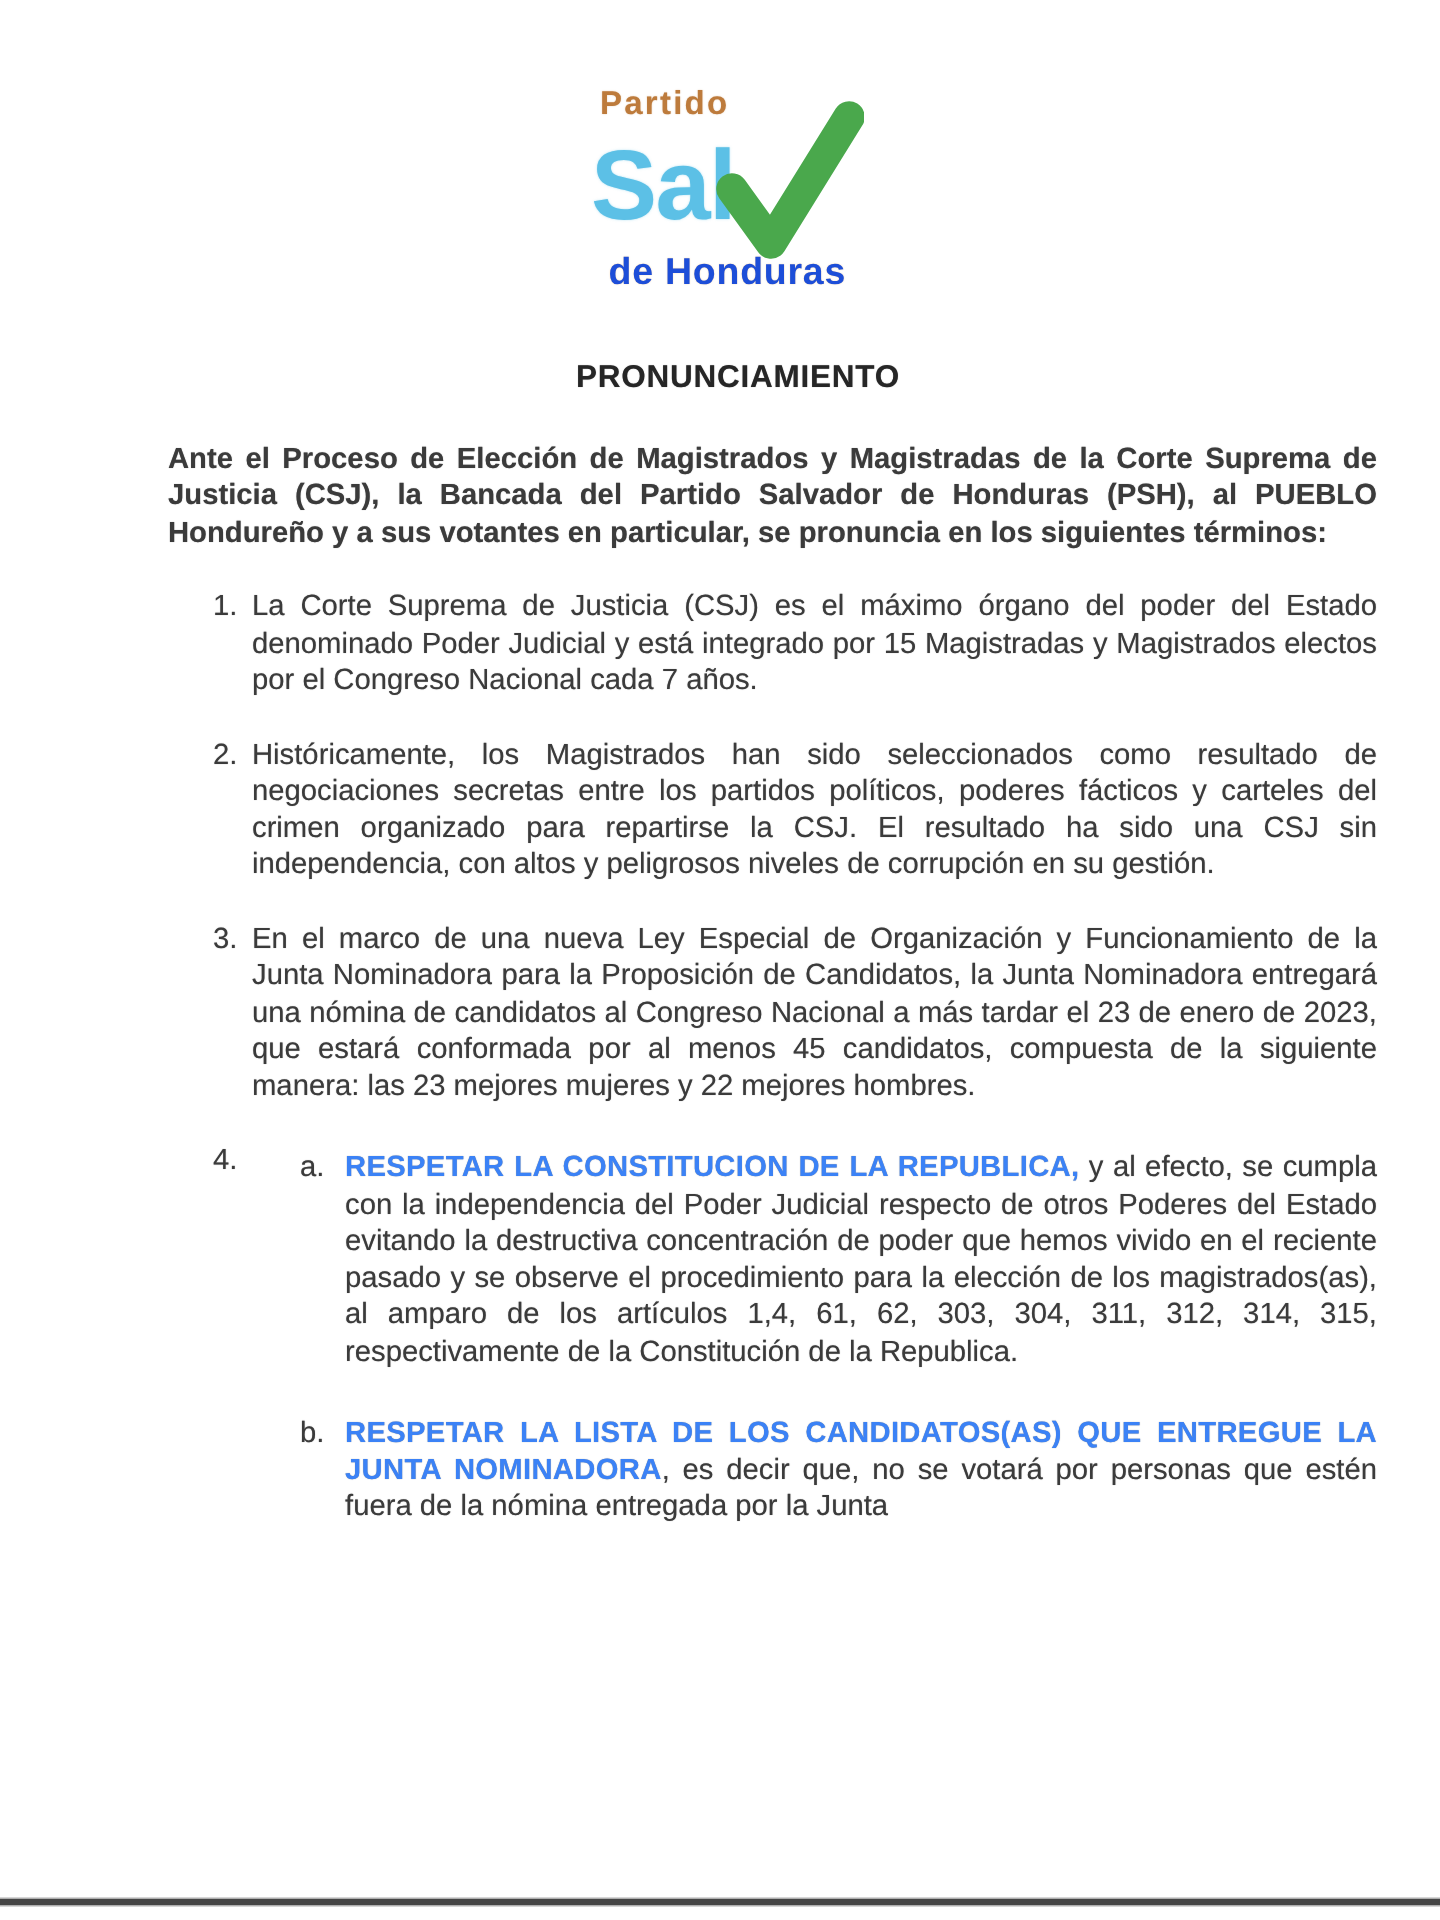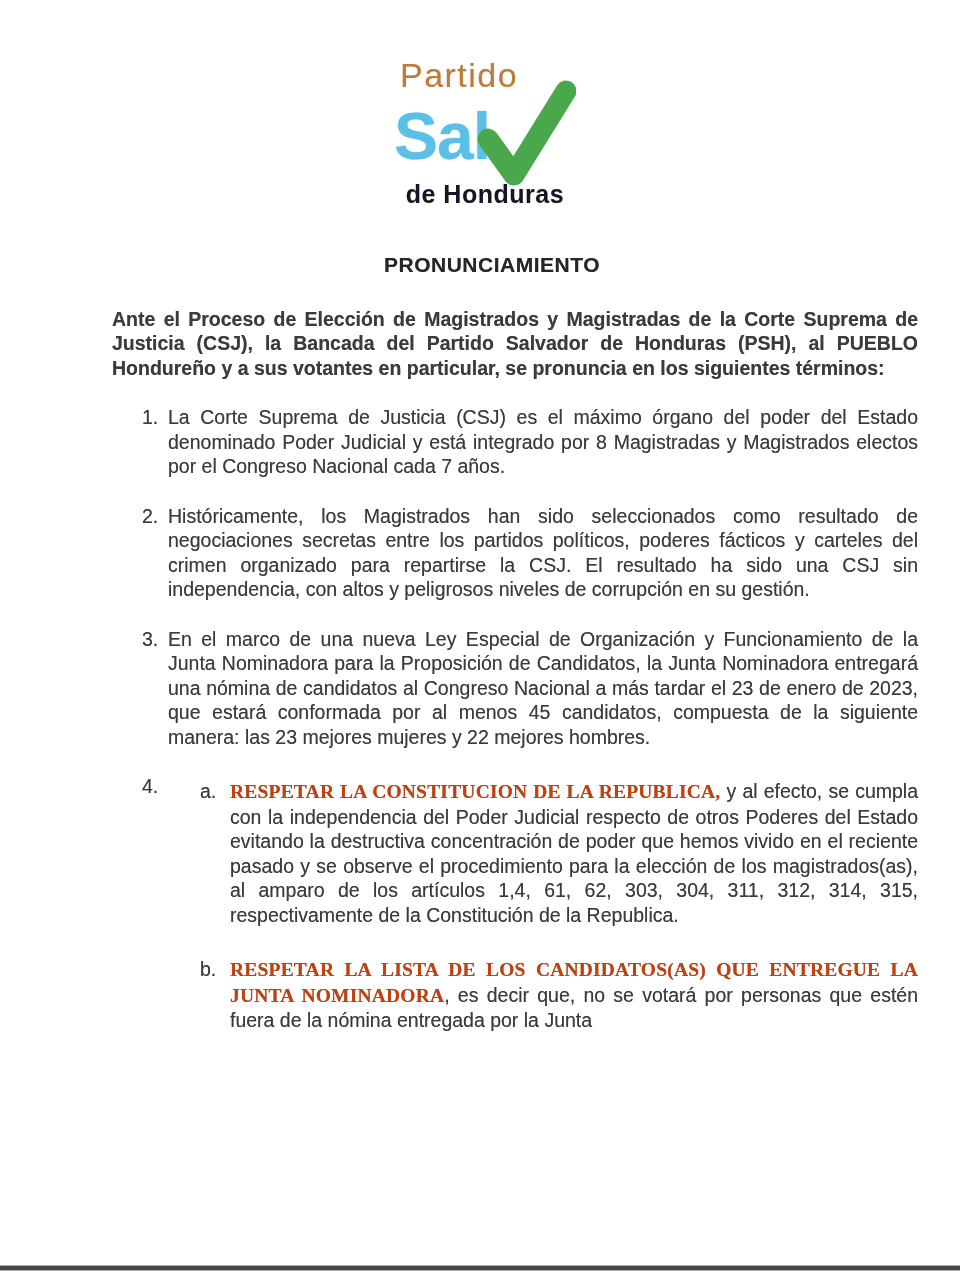--- a/index.html
+++ b/index.html
@@ -17,22 +17,22 @@
     overflow: hidden;
     color: #3b3b3b;
   }
   
   .logo {
     margin: 56px auto 0;
     width: max-content;
     position: relative;
   }
   .logo-partido {
-    font-size: 34px;
-    font-weight: normal;
+    font-size: 22px;
+    font-weight: bold;
     letter-spacing: 1.5px;
     margin: 0 0 -16px 6px;
     position: relative;
     z-index: 2;
     text-shadow: 0 0 1px rgba(189,123,60,0.45);
   }
   .logo-row {
     display: flex;
     align-items: center;
     font-size: 66px;
@@ -97,23 +97,22 @@
     margin-top: 30px;
     text-align: justify;
   }
   .sub > .marker {
     position: absolute;
     left: 88px;
     top: 0;
   }
   .bold-lead {
     font-weight: bold;
-    color: #c2410c;
+    color: #3b82f6;
     letter-spacing: 0.2px;
-    font-family: Liberation Serif, serif;
   }
   
   .scan-line {
     position: absolute;
     left: 0;
     right: 0;
     top: 1266px;
     height: 4px;
     background: #454545;
     box-shadow: 0 -1px 0 rgba(120,120,120,0.6), 0 1px 0 rgba(120,120,120,0.6);
@@ -125,32 +124,32 @@
 <div class="page">
 
   <header class="logo">
     <div class="logo-partido" style="color: rgb(189, 123, 60);">Partido</div>
     <div class="logo-row" style="color: rgb(92, 192, 230);">
       <span>Sal</span>
       <svg class="logo-check" viewBox="0 0 100 112" aria-hidden="true">
         <path d="M 12 60 L 38 96 L 90 12" fill="none" stroke="#4aa84c" stroke-width="21" stroke-linecap="round" stroke-linejoin="round"></path>
       </svg>
     </div>
-    <div class="logo-tagline" style="color: #0f172a;">de Honduras</div>
+    <div class="logo-tagline" style="color: #1d4ed8;">de Honduras</div>
   </header>
 
   <main class="doc">
 
     <h1 class="doc-title">PRONUNCIAMIENTO</h1>
 
     <p class="intro">Ante el Proceso de Elección de Magistrados y Magistradas de la Corte Suprema de Justicia (CSJ), la Bancada del Partido Salvador de Honduras (PSH), al PUEBLO Hondureño y a sus votantes en particular, se pronuncia en los siguientes términos:</p>
 
     <div class="item">
       <span class="marker">1.</span>
-      <span>La Corte Suprema de Justicia (CSJ) es el máximo órgano del poder del Estado denominado Poder Judicial y está integrado por 8 Magistradas y Magistrados electos por el Congreso Nacional cada 7 años.</span>
+      <span>La Corte Suprema de Justicia (CSJ) es el máximo órgano del poder del Estado denominado Poder Judicial y está integrado por 15 Magistradas y Magistrados electos por el Congreso Nacional cada 7 años.</span>
     </div>
 
     <div class="item">
       <span class="marker">2.</span>
       <span>Históricamente, los Magistrados han sido seleccionados como resultado de negociaciones secretas entre los partidos políticos, poderes fácticos y carteles del crimen organizado para repartirse la CSJ. El resultado ha sido una CSJ sin independencia, con altos y peligrosos niveles de corrupción en su gestión.</span>
     </div>
 
     <div class="item">
       <span class="marker">3.</span>
       <span>En el marco de una nueva Ley Especial de Organización y Funcionamiento de la Junta Nominadora para la Proposición de Candidatos, la Junta Nominadora entregará una nómina de candidatos al Congreso Nacional a más tardar el 23 de enero de 2023, que estará conformada por al menos 45 candidatos, compuesta de la siguiente manera: las 23 mejores mujeres y 22 mejores hombres.</span>

